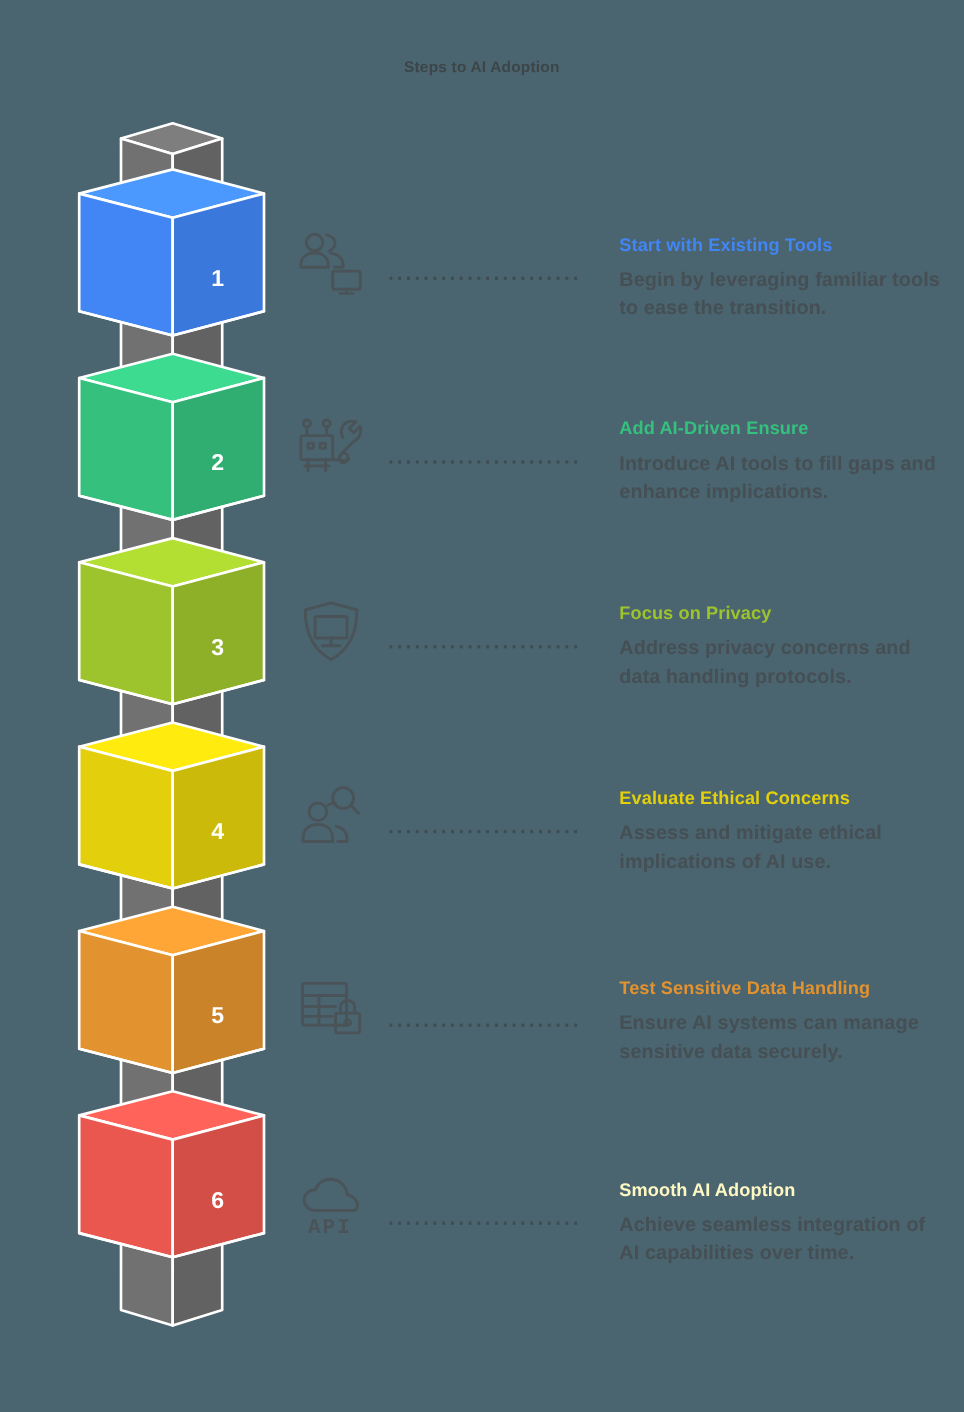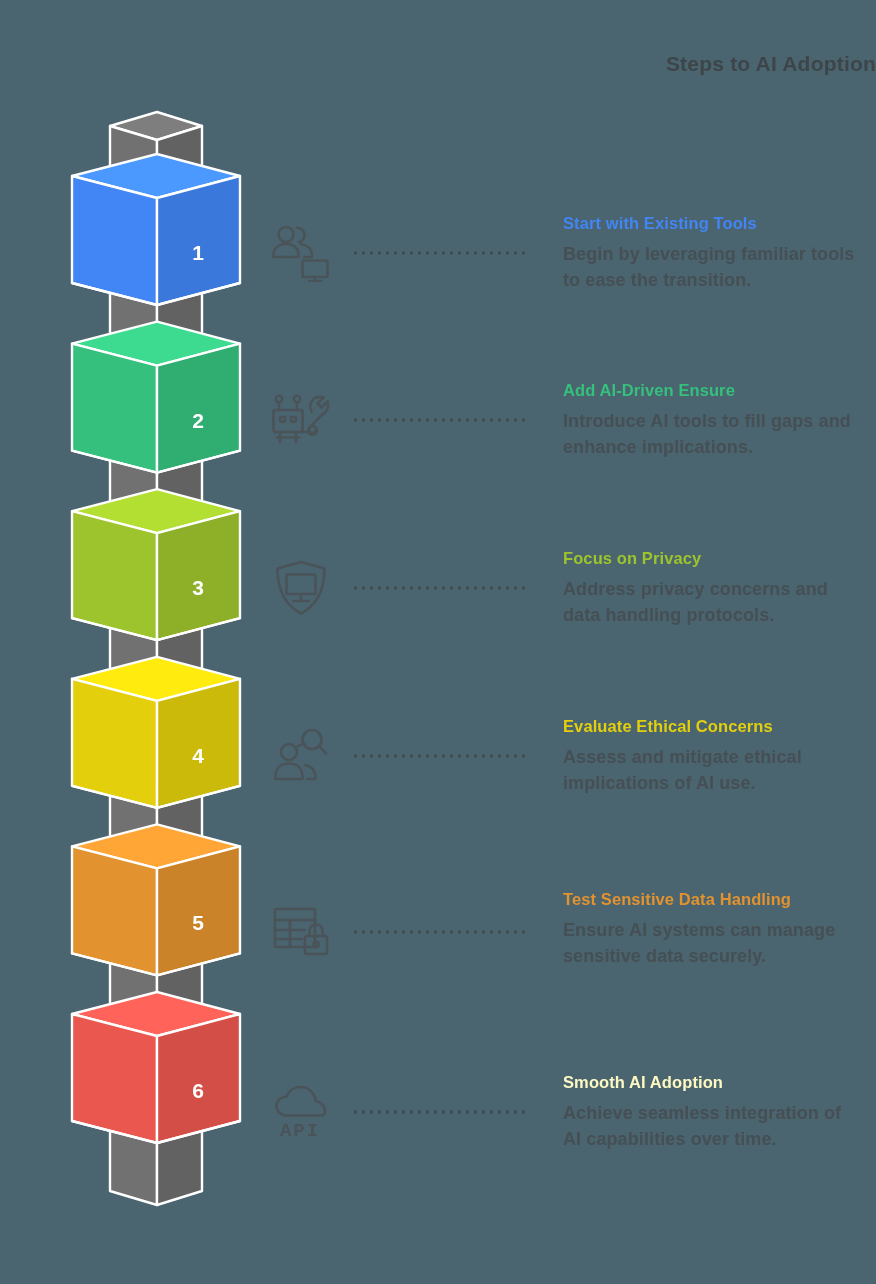--- a/index.html
+++ b/index.html
@@ -11,22 +11,22 @@
     font-family: "Liberation Sans", sans-serif;
     overflow: hidden;
     position: relative;
   }
 
   #page-title {
     position: absolute;
     top: 52px;
     left: 0;
     width: 876px;
-    text-align: right;
-    font-size: 21px;
+    text-align: center;
+    font-size: 14px;
     font-weight: bold;
     color: #3d4548;
     letter-spacing: 0.2px;
   }
 
   
   .stack {
     position: absolute;
     left: 0;
     top: 0;
@@ -46,21 +46,21 @@
   }
 
   .step-icon {
     position: absolute;
     left: 0;
     top: 50%;
     transform: translateY(-50%);
     width: 86px;
     height: 86px;
     display: flex;
-    align-items: center;
+    align-items: flex-start;
     justify-content: center;
   }
   .step-icon svg { display:block; }
 
   .dots {
     position: absolute;
     left: 96px;
     width: 176px;
     top: 50%;
     height: 3px;

